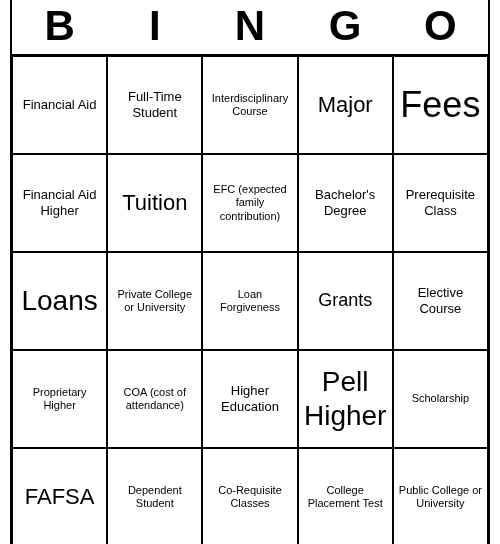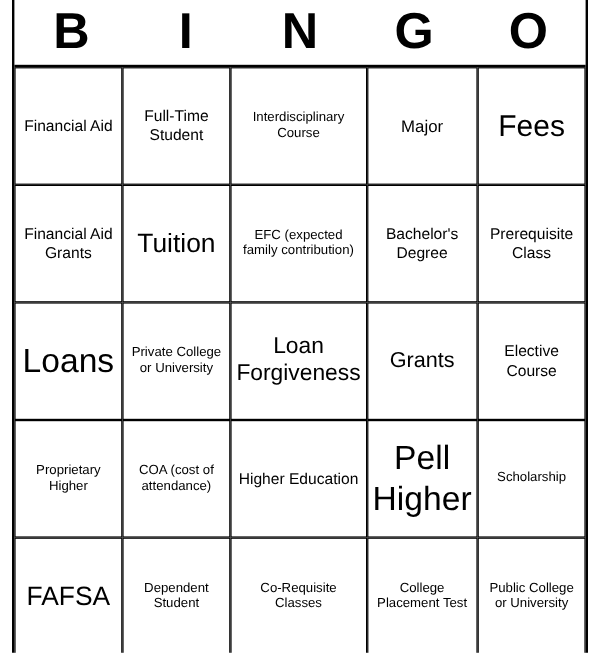--- a/index.html
+++ b/index.html
@@ -64,30 +64,30 @@
     <span class="bingo-letter">B</span>
     <span class="bingo-letter">I</span>
     <span class="bingo-letter">N</span>
     <span class="bingo-letter">G</span>
     <span class="bingo-letter">O</span>
   </div>
   <div class="bingo-grid">
   <div class="bingo-cell" style="font-size: 13px;">Financial Aid</div>
       <div class="bingo-cell" style="font-size: 13px;">Full-Time Student</div>
       <div class="bingo-cell" style="font-size: 11px;">Interdisciplinary Course</div>
-      <div class="bingo-cell" style="font-size: 14px;">Major</div>
-      <div class="bingo-cell" style="font-size: 25px; font-weight: normal;">Fees</div>
-      <div class="bingo-cell" style="font-size: 13px;">Financial Aid Grants</div>
+      <div class="bingo-cell" style="font-size: 22px;">Major</div>
+      <div class="bingo-cell" style="font-size: 36px; font-weight: normal;">Fees</div>
+      <div class="bingo-cell" style="font-size: 13px;">Financial Aid Higher</div>
       <div class="bingo-cell" style="font-size: 22px;">Tuition</div>
       <div class="bingo-cell" style="font-size: 11px;">EFC (expected family contribution)</div>
       <div class="bingo-cell" style="font-size: 13px;">Bachelor's Degree</div>
       <div class="bingo-cell" style="font-size: 13px;">Prerequisite Class</div>
       <div class="bingo-cell" style="font-size: 28px; font-weight: normal;">Loans</div>
       <div class="bingo-cell" style="font-size: 11px;">Private College or University</div>
-      <div class="bingo-cell" style="font-size: 19px;">Loan Forgiveness</div>
+      <div class="bingo-cell" style="font-size: 11px;">Loan Forgiveness</div>
       <div class="bingo-cell" style="font-size: 18px;">Grants</div>
       <div class="bingo-cell" style="font-size: 13px;">Elective Course</div>
       <div class="bingo-cell" style="font-size: 11px;">Proprietary Higher</div>
       <div class="bingo-cell" style="font-size: 11px;">COA (cost of attendance)</div>
       <div class="bingo-cell" style="font-size: 13px;">Higher Education</div>
       <div class="bingo-cell" style="font-size: 28px; font-weight: normal;">Pell Higher</div>
       <div class="bingo-cell" style="font-size: 11px;">Scholarship</div>
       <div class="bingo-cell" style="font-size: 22px;">FAFSA</div>
       <div class="bingo-cell" style="font-size: 11px;">Dependent Student</div>
       <div class="bingo-cell" style="font-size: 11px;">Co-Requisite Classes</div>

